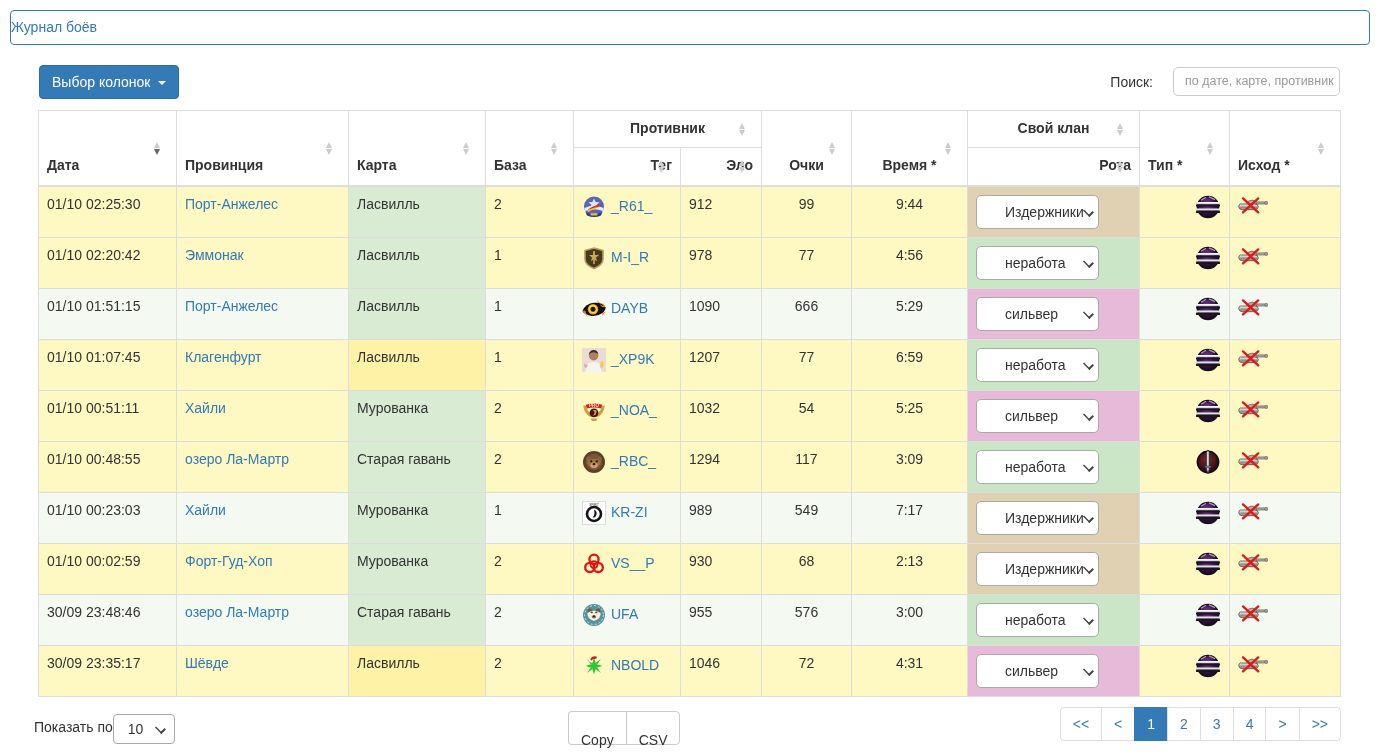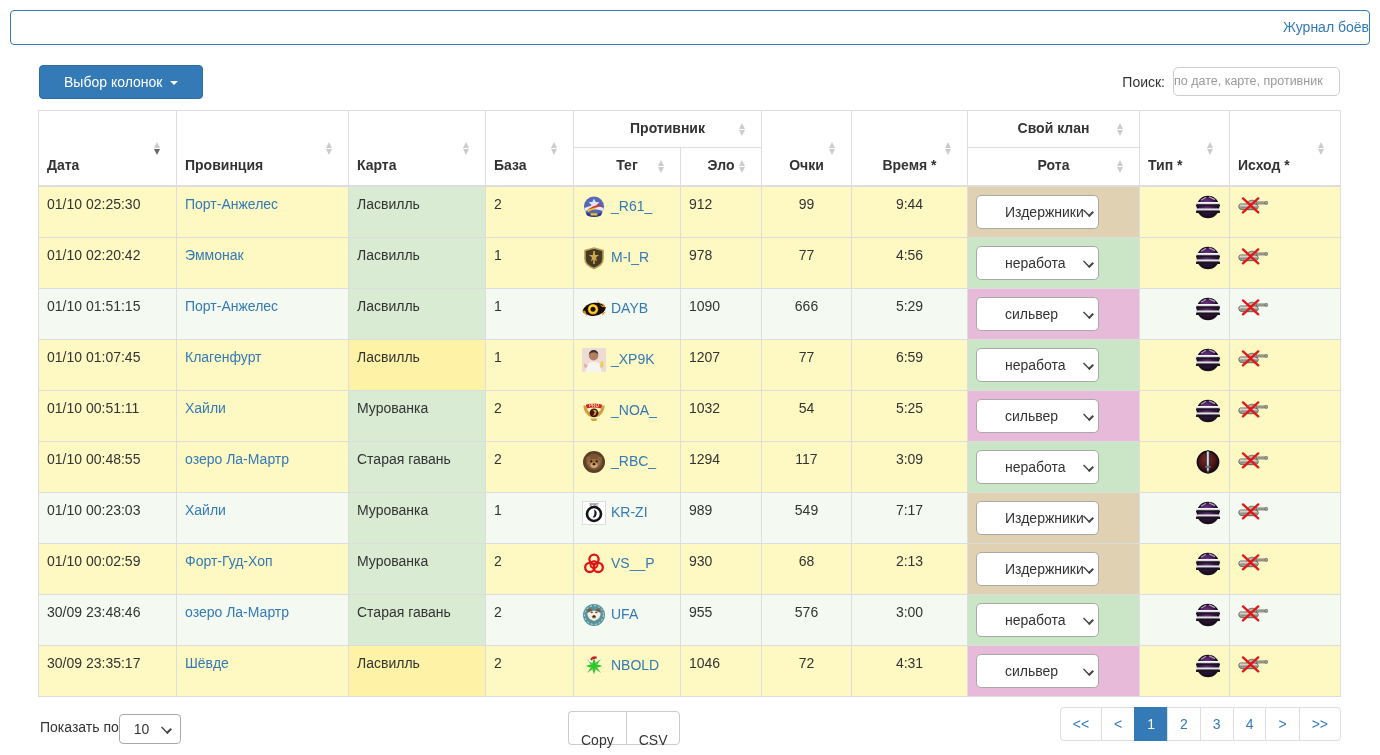--- a/index.html
+++ b/index.html
@@ -2,38 +2,38 @@
 <html lang="ru"><head>
 <meta charset="utf-8">
 <title>Журнал боёв</title>
 <style>
 *{box-sizing:border-box}
 html,body{margin:0;padding:0}
 body{width:1380px;height:755px;position:relative;background:#fff;
   font-family:"Liberation Sans",sans-serif;font-size:14px;color:#333;line-height:1.42857}
 .panel{position:absolute;left:10px;top:10px;width:1360px;height:35px;
   border:1px solid #337ab7;border-radius:4px;color:#337ab7;
-  text-align:right;line-height:32px;font-size:14px}
+  text-align:left;line-height:32px;font-size:14px}
 .btncol{position:absolute;left:39px;top:65px;height:34px;background:#337ab7;
-  border:1px solid #2e6da4;border-radius:4px;color:#fff;padding:0 24px;
+  border:1px solid #2e6da4;border-radius:4px;color:#fff;padding:0 12px;
   line-height:32px;font-size:14px}
 .caret{display:inline-block;width:0;height:0;margin-left:4px;vertical-align:middle;
   border-left:4px solid transparent;border-right:4px solid transparent;border-top:4px solid #fff}
 .search{position:absolute;top:67px;right:40px;line-height:30px}
-.search label{margin-right:8px;color:#333}
+.search label{margin-right:20px;color:#333}
 .search .inp{display:inline-block;vertical-align:middle;width:167px;height:29px;white-space:nowrap;overflow:hidden;
-  border:1px solid #ccc;border-radius:5px;color:#999;line-height:27px;margin-top:-3px;font-size:12.5px}
+  border:1px solid #ccc;border-radius:5px;color:#999;line-height:27px;padding-left:11px;margin-top:-3px;font-size:12.5px}
 table{position:absolute;left:38px;top:110px;border-collapse:collapse;
   table-layout:fixed;width:1302px}
 th,td{border:1px solid #ddd}
 thead th{font-weight:bold;background:#fff;font-size:14px;color:#333}
 .thb,.ths{border-bottom:2px solid #ddd}
 .thb{position:relative;height:74px;vertical-align:bottom;padding:3px 8px 9px 8px;text-align:left}
 .thg{position:relative;height:37px;vertical-align:middle;text-align:center;padding:0 8px}
-.ths{position:relative;height:38px;vertical-align:middle;text-align:center;padding:0 8px}
+.ths{position:relative;height:38px;vertical-align:middle;text-align:right;padding:0 8px}
 .tc{text-align:center}
 td.typ{text-align:right;padding-right:9px;padding-top:8px}
 .sort{position:absolute;right:15px;width:7px;height:13px}
 .thb .sort{top:31px}
 .thg .sort,.ths .sort{top:12px}
 .sort::before{content:"";position:absolute;top:0;left:0;width:0;height:0;
   border-left:3.5px solid transparent;border-right:3.5px solid transparent;border-bottom:6px solid #ccc}
 .sort::after{content:"";position:absolute;bottom:0;left:0;width:0;height:0;
   border-left:3.5px solid transparent;border-right:3.5px solid transparent;border-top:6px solid #ccc}
 .sort.desc::after{border-top-color:#666}
@@ -46,21 +46,21 @@
 .m-y{background:#fdf2a6}
 .r-t{background:#e0d1b2}
 .r-g{background:#cae6c7}
 .r-p{background:#e6bad8}
 .tag{display:flex;align-items:center}
 .tag svg{flex:0 0 auto;margin-right:5px}
 .sel{display:inline-block;width:123px;height:34px;background:#fff;border:1px solid #a9a9a9;
   border-radius:5px;line-height:32px;padding-left:28px;position:relative;color:#333;vertical-align:top}
 .sel .chev{position:absolute;right:5px;top:11px;width:9px;height:9px;
   border-right:2.5px solid #444;border-bottom:2.5px solid #444;transform:rotate(45deg) scale(1,.72)}
-.showper{position:absolute;left:40px;top:711px;height:33px;line-height:33px}
+.showper{position:absolute;left:34px;top:711px;height:33px;line-height:33px}
 .sel2{display:inline-block;width:62px;height:30px;background:#fff;border:1px solid #a9a9a9;
   border-radius:4px;line-height:28px;padding-left:14px;position:relative;color:#333;vertical-align:middle;margin-top:1px}
 .sel2 .chev{position:absolute;right:9px;top:9px;width:9px;height:9px;
   border-right:2.5px solid #444;border-bottom:2.5px solid #444;transform:rotate(45deg) scale(1,.72)}
 .ccgroup{position:absolute;left:568px;top:711px;height:34px}
 .ccgroup .b{display:inline-block;float:left;height:34px;line-height:32px;padding:12px 12px;
   background:#fff;border:1px solid #ccc;color:#333}
 .ccgroup .b:first-child{border-radius:4px 0 0 4px;border-right:none}
 .ccgroup .b:last-child{border-radius:0 4px 4px 0}
 .pag{position:absolute;right:39px;top:707px;height:34px}

